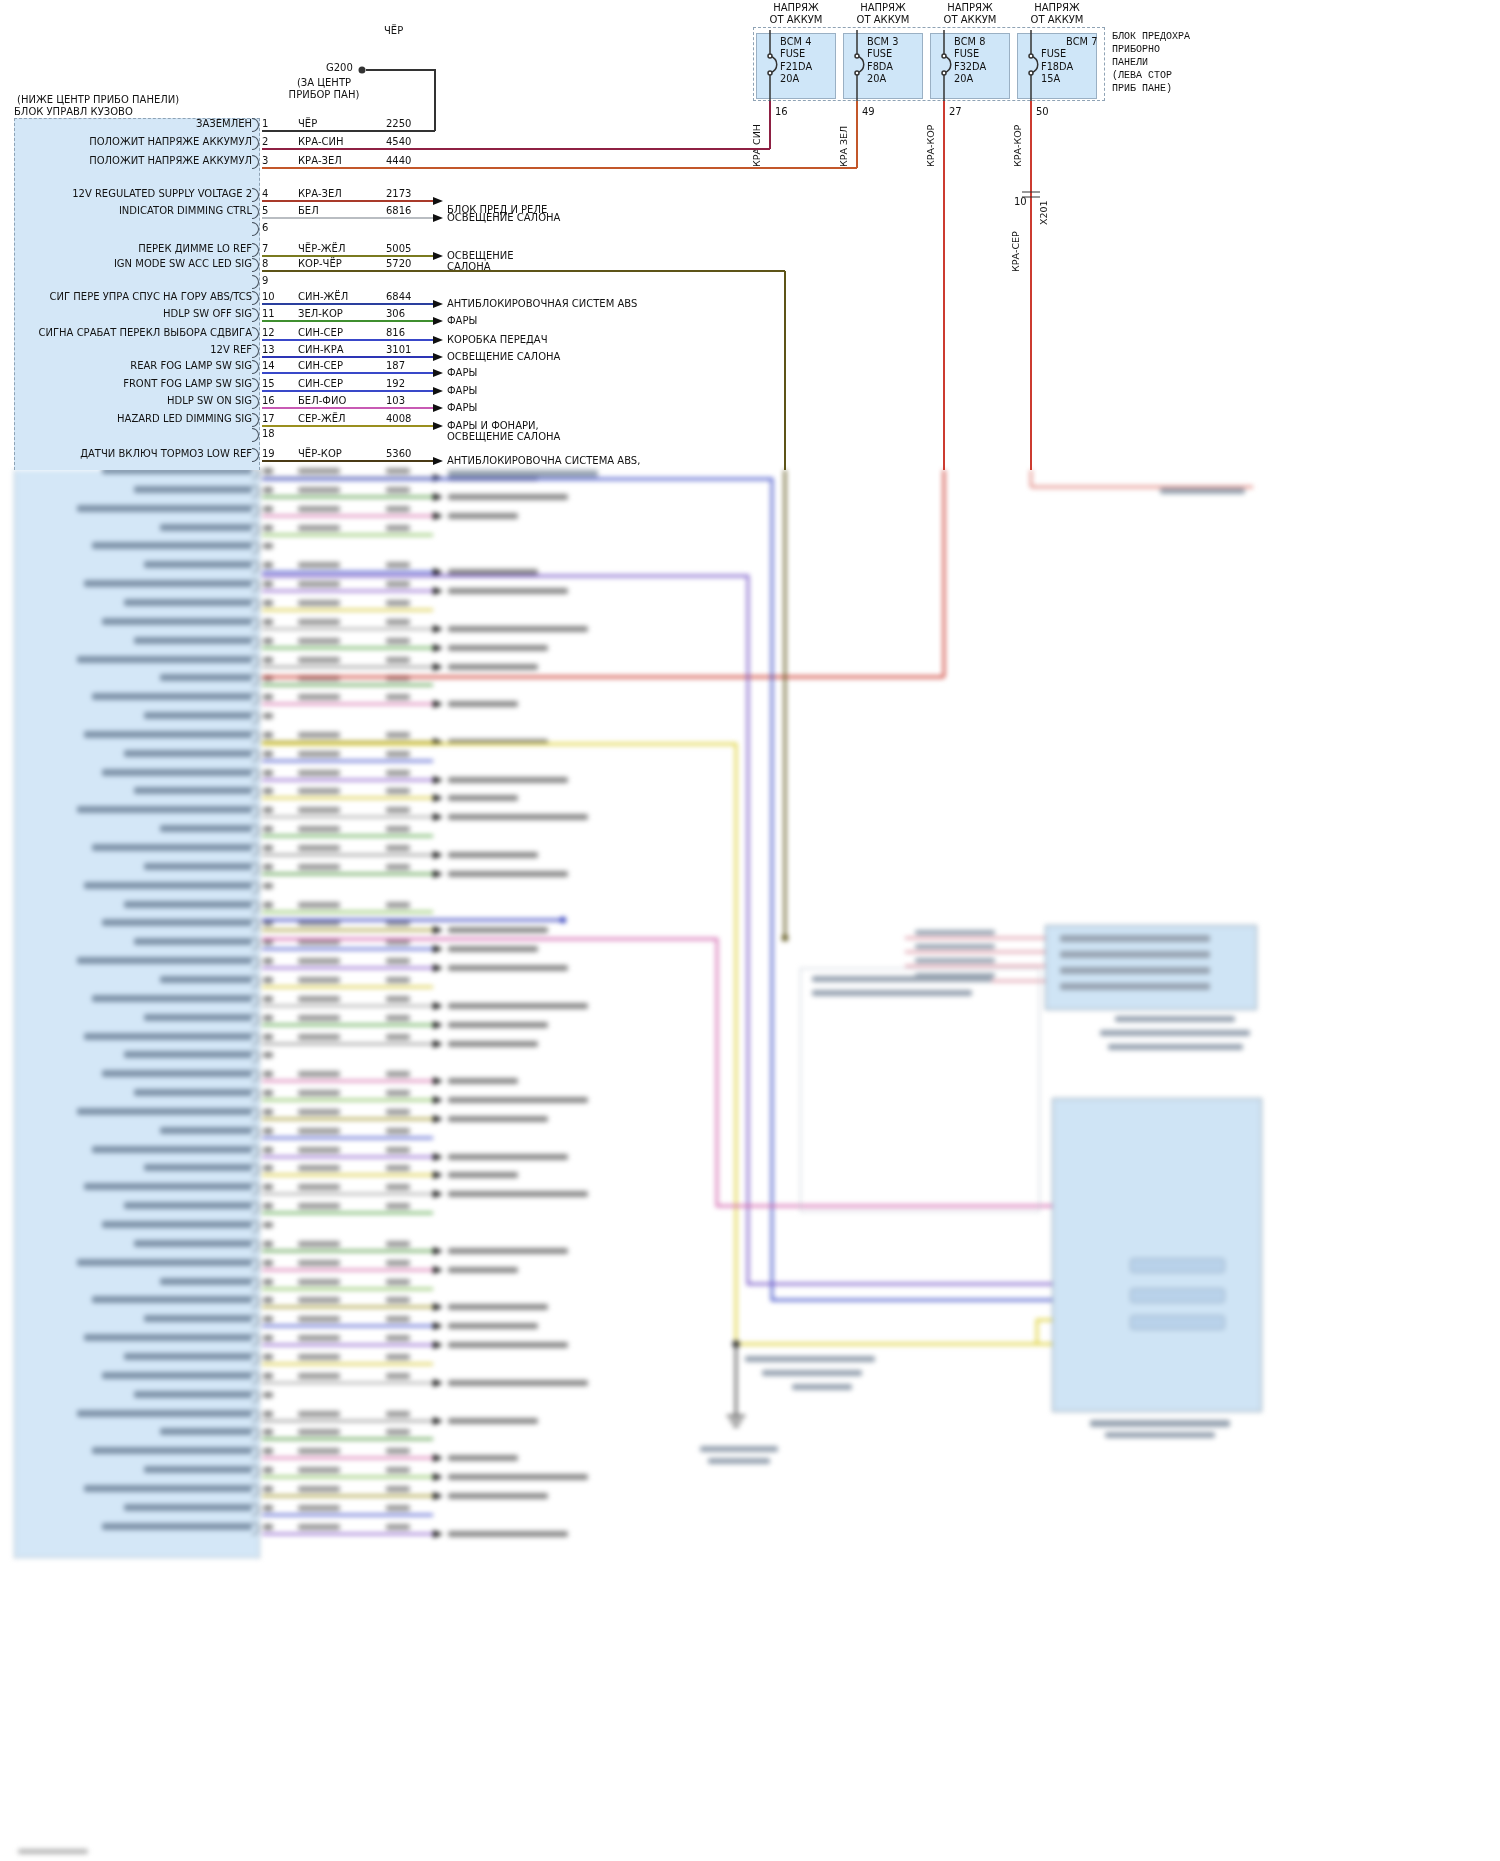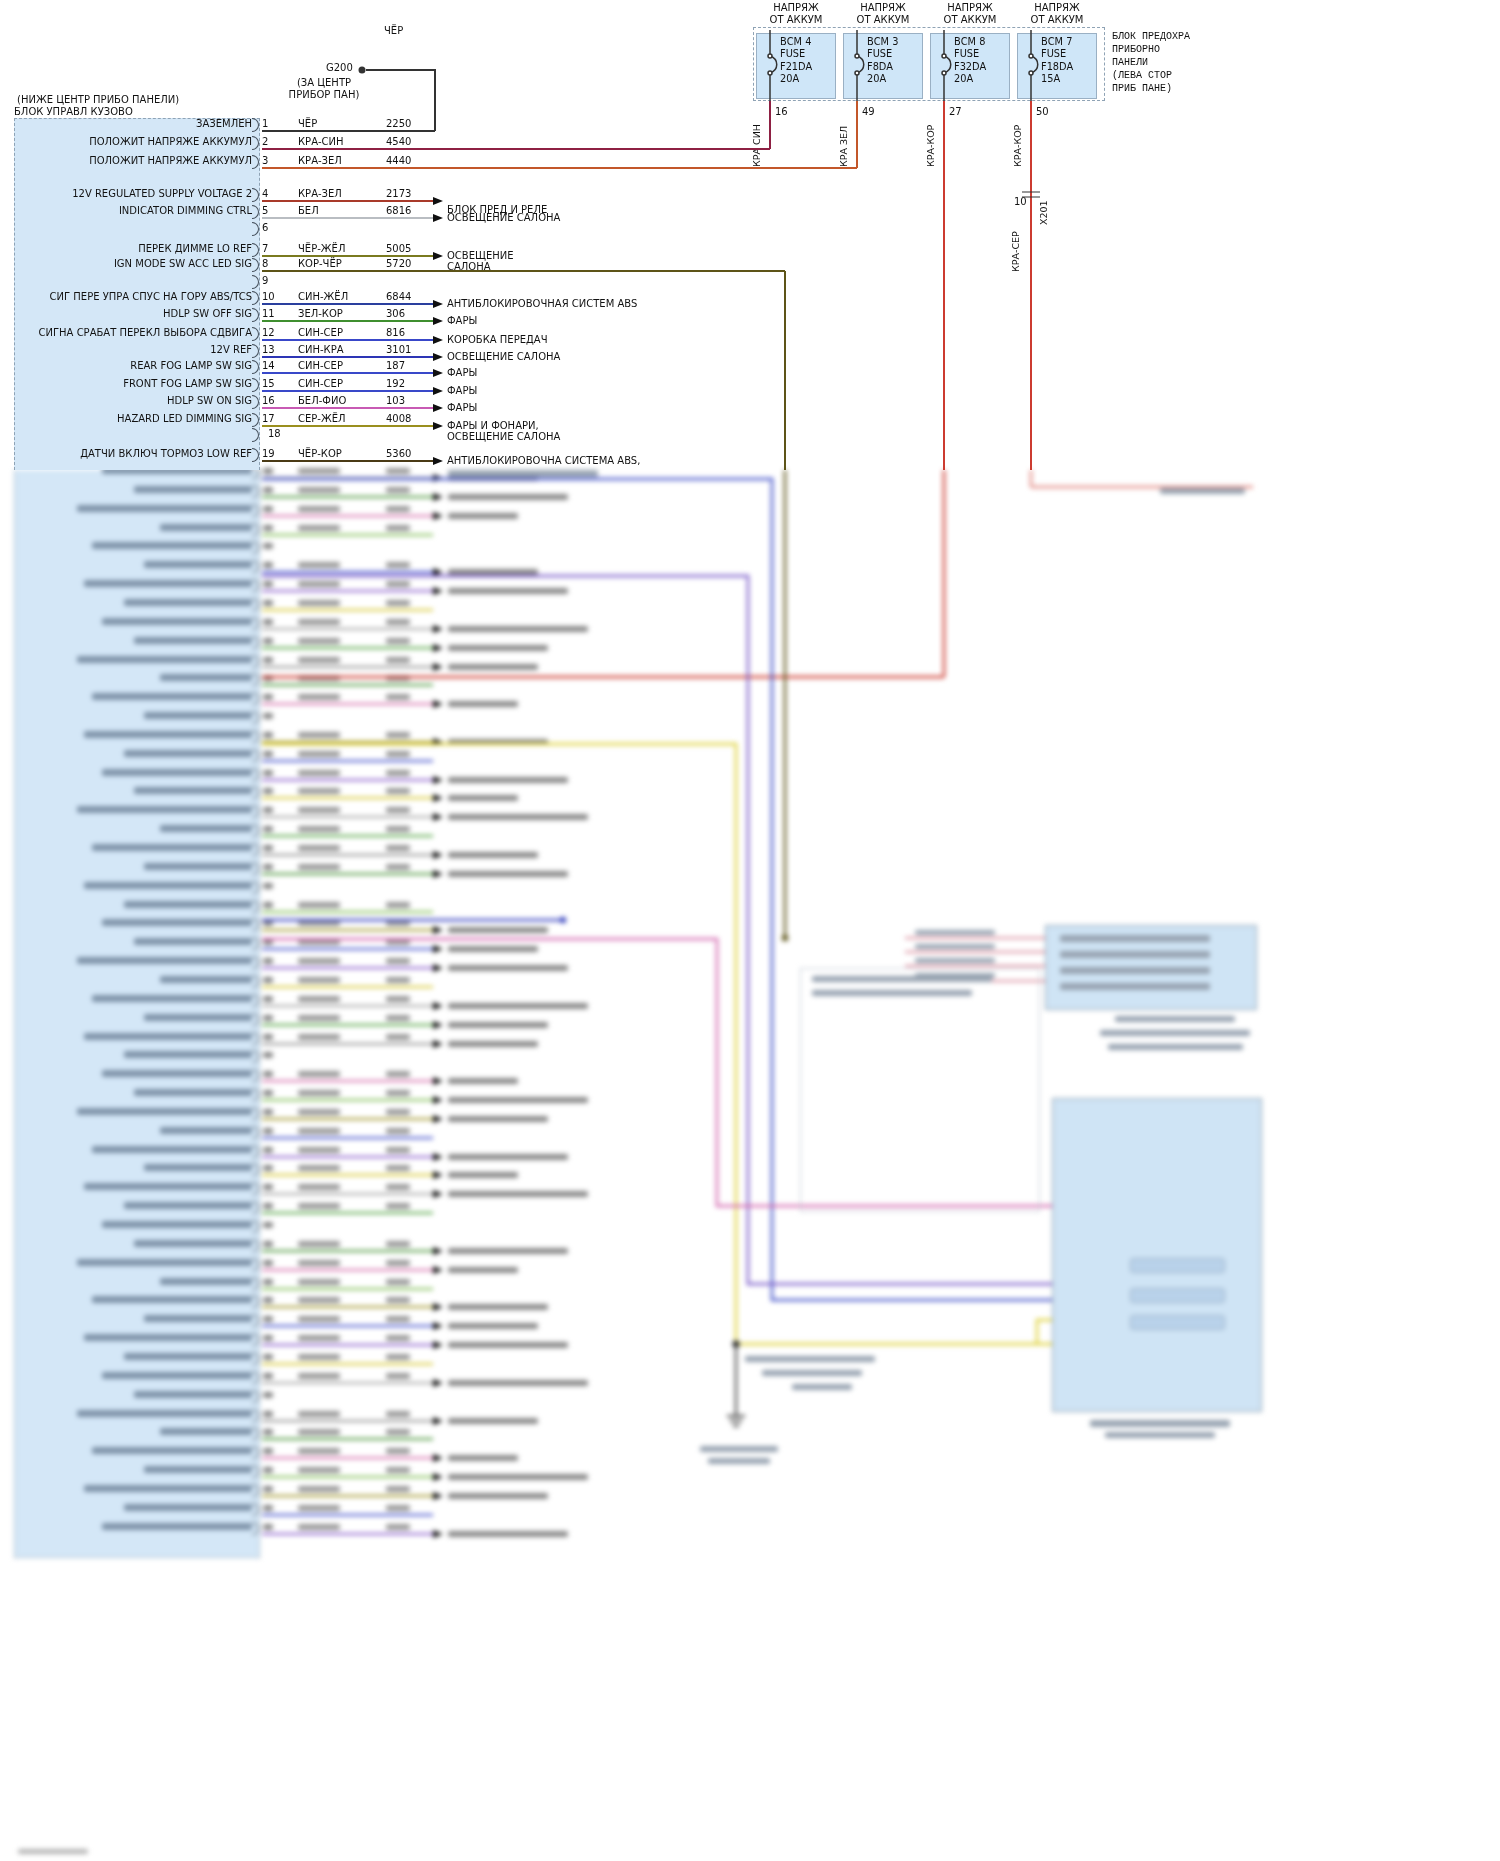--- a/index.html
+++ b/index.html
@@ -555,21 +555,21 @@
           <div style="position: static;">20A</div>
         </div>
         <div class="vlabel" style="left: 925px; top: 105px; height: 62px;">КРА-КОР</div>
         <div class="t" style="left: 949px; top: 106px;">27</div>
         <div class="t c" style="left: 1009px; top: 2px; width: 96px; white-space: normal;">
           <div style="position: static;">НАПРЯЖ</div>
           <div style="position: static;">ОТ АККУМ</div>
         </div>
         <div class="fusebox" style="left: 1017px; top: 33px;"></div>
         <div class="fusetext" style="left: 1041px; top: 36px;">
-          <div style="position: static;">ВСМ 7</div>
+          <div style="position: static; margin-left: 25px;">ВСМ 7</div>
           <div style="position: static;">FUSE</div>
           <div style="position: static;">F18DA</div>
           <div style="position: static;">15A</div>
         </div>
         <div class="vlabel" style="left: 1012px; top: 105px; height: 62px;">КРА-КОР</div>
         <div class="t" style="left: 1036px; top: 106px;">50</div>
       </div>
 
     <div id="fusepanel-label" class="abs t" style="left:1112px;top:30px;line-height:13px;font-family:Liberation Mono, monospace;">
         <div style="position: static;">БЛОК ПРЕДОХРА</div>
@@ -739,21 +739,21 @@
         <div class="bracket" style="left: 252px; top: 413px;"></div>
         <div class="t r" style="left: 10px; top: 413px; width: 242px;">HAZARD LED DIMMING SIG</div>
         <div class="t" style="left: 262px; top: 413px;">17</div>
         <div class="t" style="left: 298px; top: 413px;">СЕР-ЖЁЛ</div>
         <div class="t" style="left: 386px; top: 413px;">4008</div>
         <div class="wireline" style="left: 262px; top: 425px; width: 171px; background: rgb(154, 143, 30);"></div>
         <div class="arrow" style="left: 433px; top: 422px;"></div>
         <div class="t" style="left: 447px; top: 420px;">ФАРЫ И ФОНАРИ,</div>
         <div class="t" style="left: 447px; top: 431px;">ОСВЕЩЕНИЕ САЛОНА</div>
         <div class="bracket" style="left: 252px; top: 428px;"></div>
-        <div class="t" style="left: 262px; top: 428px; margin-left: 6px;">18</div>
+        <div class="t" style="left: 262px; top: 428px;">18</div>
         <div class="bracket" style="left: 252px; top: 448px;"></div>
         <div class="t r" style="left: 10px; top: 448px; width: 242px;">ДАТЧИ ВКЛЮЧ ТОРМОЗ LOW REF</div>
         <div class="t" style="left: 262px; top: 448px;">19</div>
         <div class="t" style="left: 298px; top: 448px;">ЧЁР-КОР</div>
         <div class="t" style="left: 386px; top: 448px; text-align: right;">5360</div>
         <div class="wireline" style="left: 262px; top: 460px; width: 171px; background: rgb(74, 58, 21);"></div>
         <div class="arrow" style="left: 433px; top: 457px;"></div>
         <div class="t" style="left: 447px; top: 455px;">АНТИБЛОКИРОВОЧНА СИСТЕМА ABS,</div>
       </div>
   </div>

